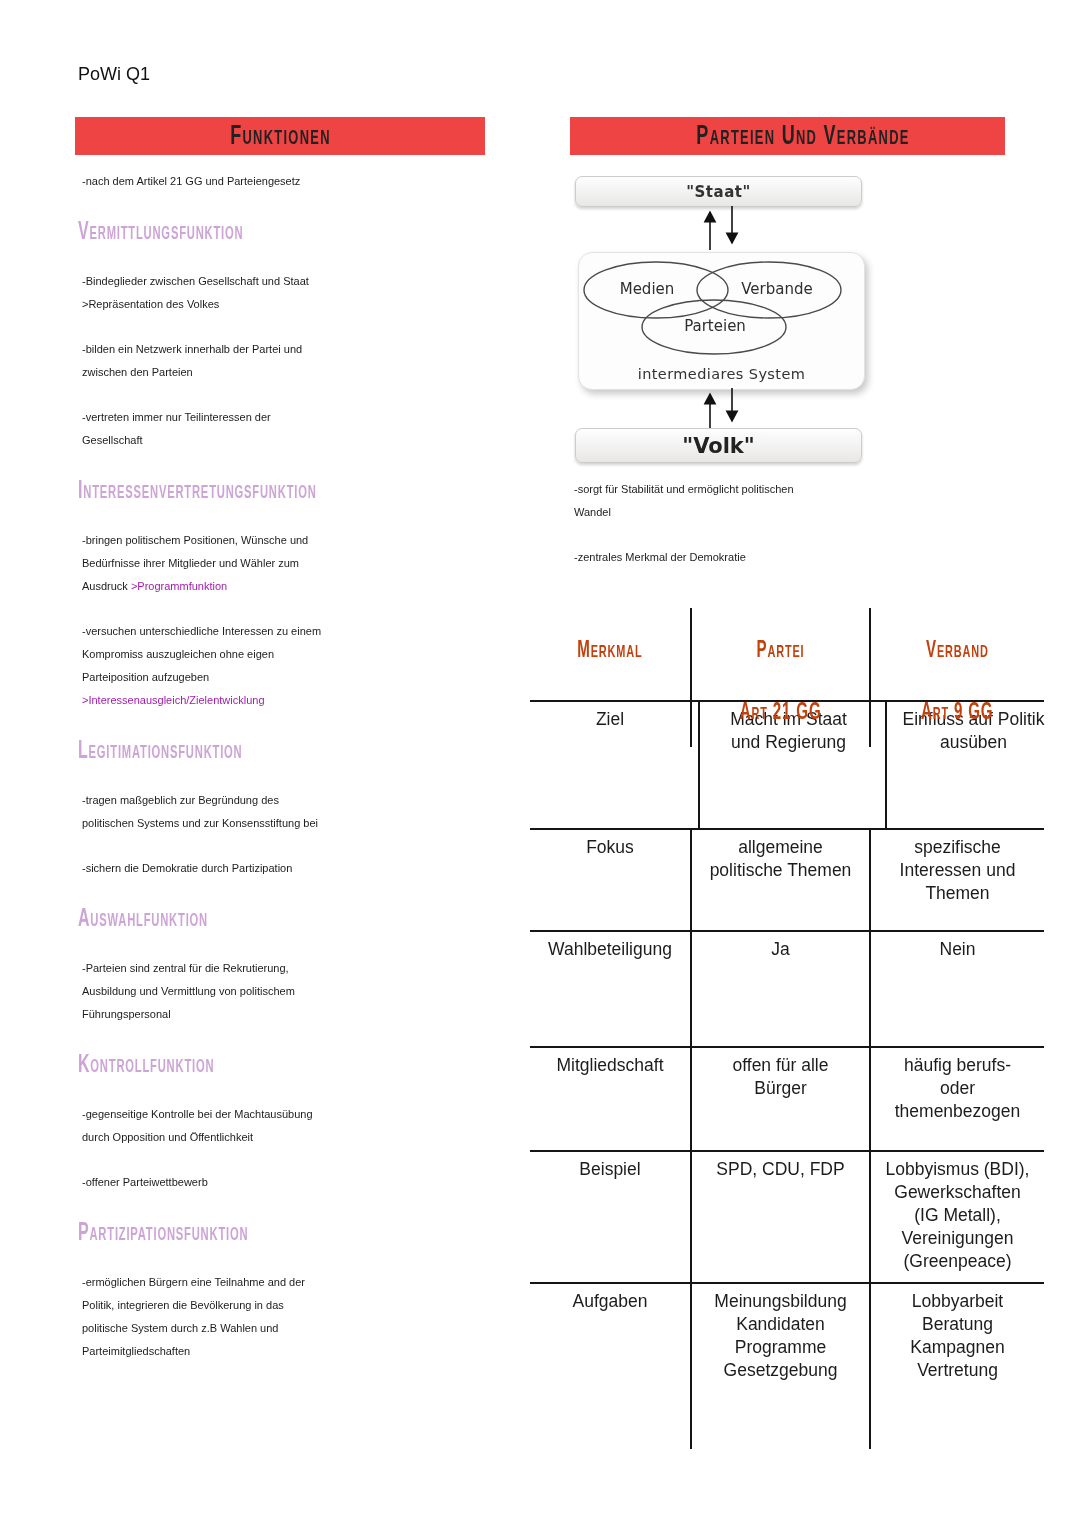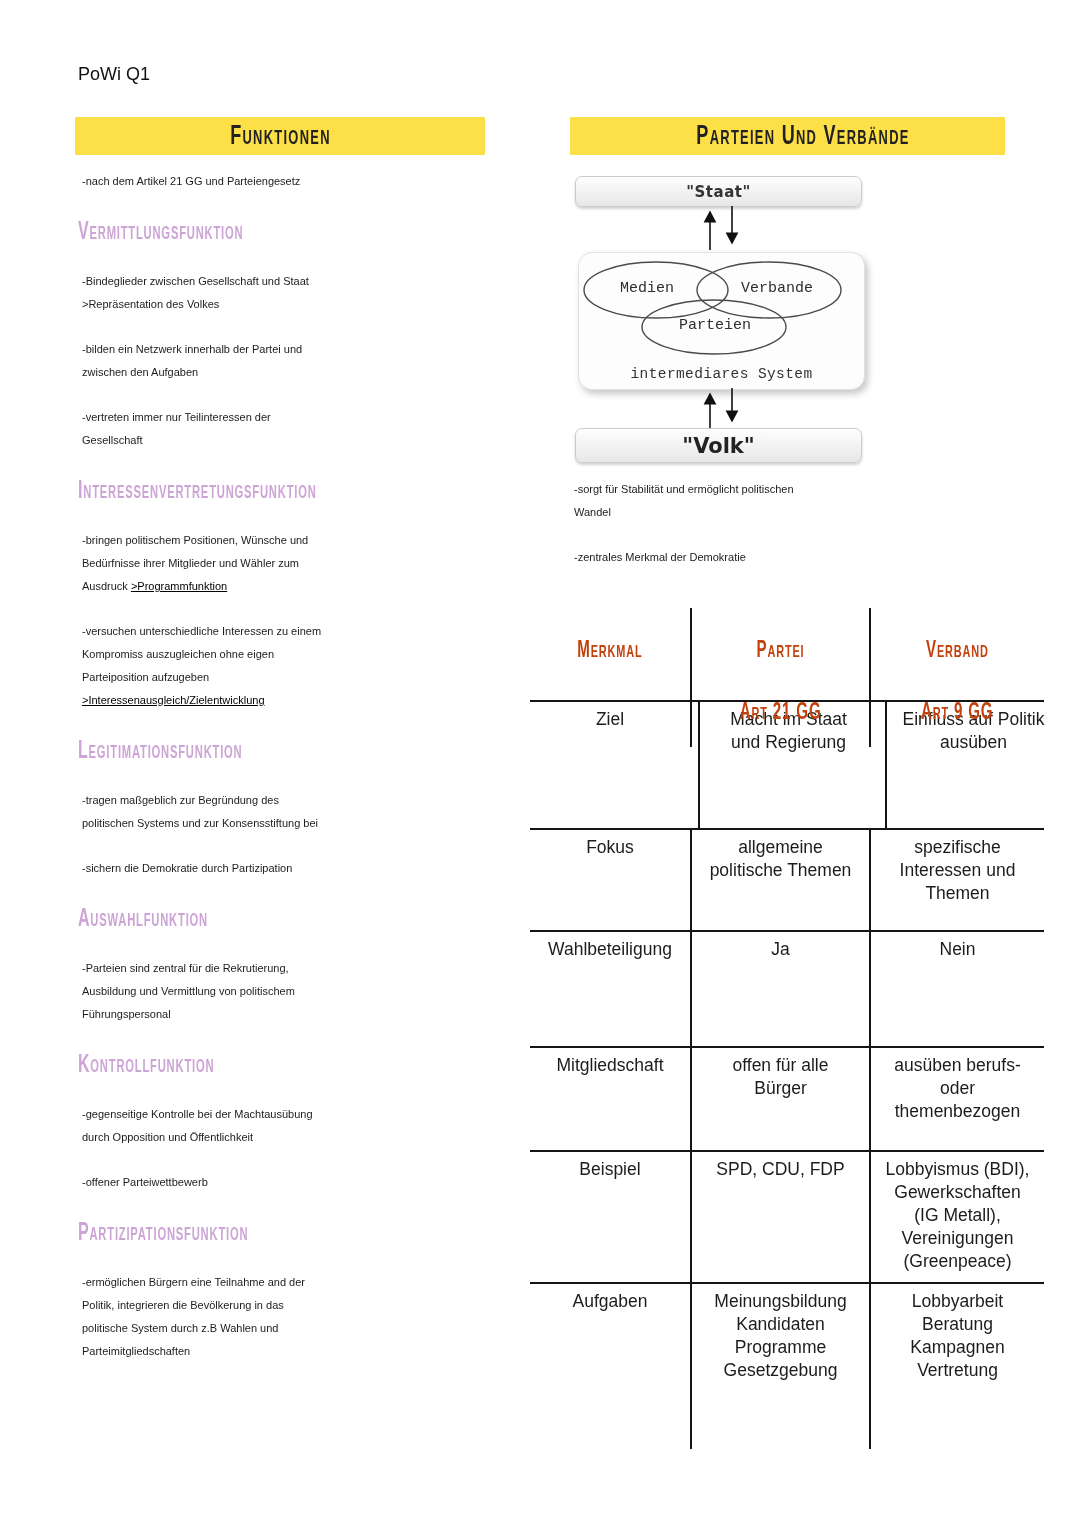--- a/index.html
+++ b/index.html
@@ -2,48 +2,48 @@
 <html><head>
 <meta charset="utf-8">
 <style>
   html,body{margin:0;padding:0;background:#ffffff;}
   .page{position:relative;width:1080px;height:1527px;background:#ffffff;overflow:hidden;
         font-family:"Liberation Sans",sans-serif;color:#1c1c1c;}
 
   .doc-title{position:absolute;left:78px;top:64px;font-size:18px;font-weight:400;color:#111;}
 
   
-  .banner{position:absolute;height:38px;background:#fde047;display:flex;align-items:center;justify-content:center;}
+  .banner{position:absolute;height:38px;background:#ef4444;display:flex;align-items:center;justify-content:center;}
   .banner-left{left:75px;top:117px;width:410px;}
   .banner-right{left:570px;top:117px;width:403px;padding-left:32px;}
   .fancy{display:inline-block;font-variant:small-caps;font-weight:700;letter-spacing:1.5px;
          transform:scale(0.86,1.3);transform-origin:center 60%;}
   .banner .fancy{font-size:21px;color:#222;}
 
   
   .left-col{position:absolute;left:78px;top:170px;width:465px;}
   p.body{margin:0 0 22px 4px;font-size:11px;line-height:23px;white-space:pre-line;color:#1c1c1c;}
-  .pink{color:#000000;text-decoration:underline;}
+  .pink{color:#a21caf;}
   h3.section{margin:26px 0 27px 0;font-size:20px;line-height:24px;font-weight:700;color:#cda4d6;text-decoration:underline;}
   h3.section .fancy{transform-origin:0 60%;transform:scale(0.8,1.32);letter-spacing:1px;}
 
   
   .right-notes{position:absolute;left:570px;top:478px;width:445px;}
 
   
   .diagram{position:absolute;left:570px;top:170px;width:300px;height:295px;font-family:"DejaVu Sans",sans-serif;}
   .pill{position:absolute;left:5px;width:285px;border-radius:7px;
         background:linear-gradient(#fefefe,#e8e7e6);border:1px solid #cccccc;
         box-shadow:0 2px 3px rgba(0,0,0,0.18);display:flex;align-items:center;justify-content:center;}
   .pill-staat{top:6px;height:29px;font-size:15px;font-weight:700;color:#333;letter-spacing:0.5px;}
   .pill-volk{top:258px;height:33px;font-size:21px;font-weight:600;color:#222;}
   .venn-box{position:absolute;left:8px;top:82px;width:285px;height:136px;border-radius:14px;
         background:#fdfdfd;border:1px solid #e4e2e0;box-shadow:3px 4px 7px rgba(0,0,0,0.22);}
   .venn-box svg{position:absolute;left:0;top:0;}
-  .vlabel{position:absolute;font-size:15px;color:#2e2e2e;text-align:center;font-family:Liberation Mono, monospace;}
+  .vlabel{position:absolute;font-size:15px;color:#2e2e2e;text-align:center;}
   .vlabel-medien{left:28px;top:27px;width:80px;}
   .vlabel-verbande{left:153px;top:27px;width:90px;}
   .vlabel-parteien{left:100px;top:64px;width:72px;}
   .vlabel-system{left:0;right:0;bottom:7px;font-size:14.5px;letter-spacing:0.4px;color:#333;}
   .arrows{position:absolute;left:128px;width:46px;height:48px;}
   .arrows-top{top:34px;}
   .arrows-bottom{top:216px;height:44px;}
 
   
   .ptable{position:absolute;left:530px;top:608px;width:514px;font-size:17.5px;line-height:23px;}
@@ -74,21 +74,21 @@
     <span class="fancy">Parteien Und Verbände</span>
   </div>
 
   <div class="left-col">
     <p class="body"><span>-nach dem Artikel 21 GG und Parteiengesetz</span></p>
 
     <h3 class="section"><span class="fancy">Vermittlungsfunktion</span></h3>
     <p class="body"><span>-Bindeglieder zwischen Gesellschaft und Staat
 &gt;Repräsentation des Volkes</span></p>
     <p class="body"><span>-bilden ein Netzwerk innerhalb der Partei und
-zwischen den Aufgaben</span></p>
+zwischen den Parteien</span></p>
     <p class="body"><span>-vertreten immer nur Teilinteressen der
 Gesellschaft</span></p>
 
     <h3 class="section"><span class="fancy">Interessenvertretungsfunktion</span></h3>
     <p class="body"><span>-bringen politischem Positionen, Wünsche und
 Bedürfnisse ihrer Mitglieder und Wähler zum
 Ausdruck </span><span class="pink">&gt;Programmfunktion</span></p>
     <p class="body"><span>-versuchen unterschiedliche Interessen zu einem
 Kompromiss auszugleichen ohne eigen
 Parteiposition aufzugeben
@@ -197,21 +197,21 @@
     <div class="trow rline r3">
       <div class="cell c1">Wahlbeteiligung</div>
       <div class="cell c2">Ja</div>
       <div class="cell c3">Nein</div>
     </div>
 
     <div class="trow rline r4">
       <div class="cell c1">Mitgliedschaft</div>
       <div class="cell c2">offen für alle
 Bürger</div>
-      <div class="cell c3">ausüben berufs-
+      <div class="cell c3">häufig berufs-
 oder
 themenbezogen</div>
     </div>
 
     <div class="trow rline r5">
       <div class="cell c1">Beispiel</div>
       <div class="cell c2">SPD, CDU, FDP</div>
       <div class="cell c3">Lobbyismus (BDI),
 Gewerkschaften
 (IG Metall),

